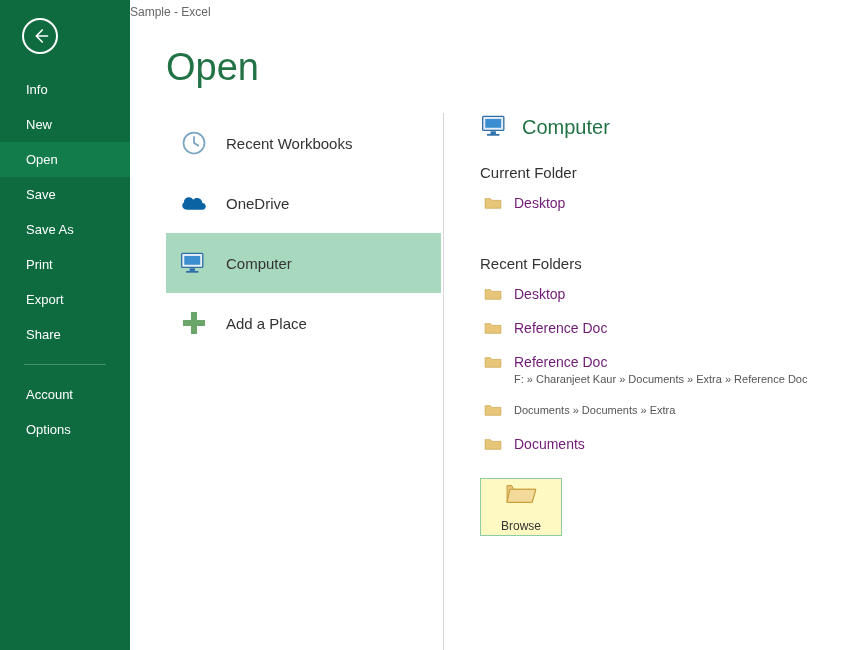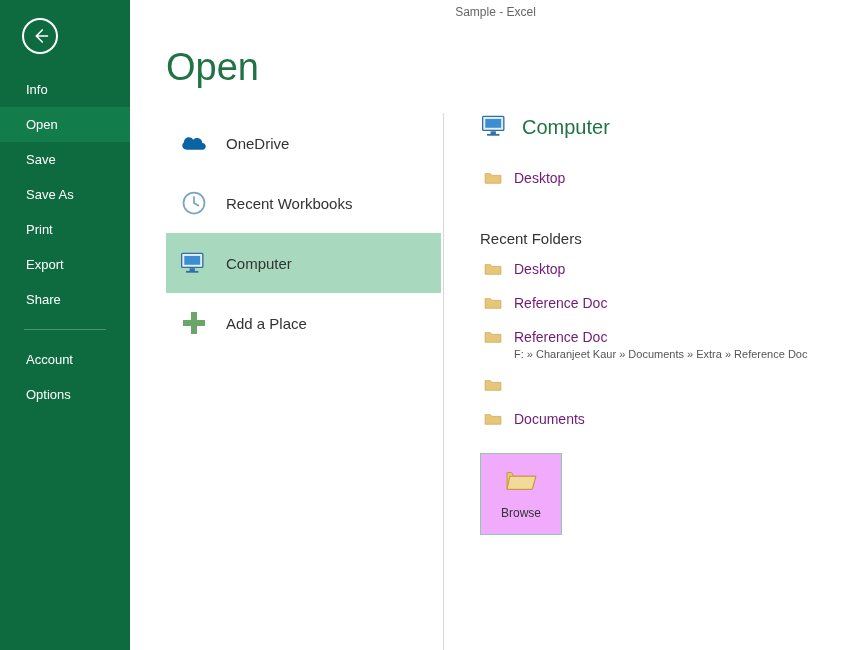--- a/index.html
+++ b/index.html
@@ -11,21 +11,20 @@
       width: 861px;
       height: 650px;
       overflow: hidden;
       display: flex;
       flex-direction: column;
     }
     .titlebar {
       height: 24px;
       display: flex;
       align-items: center;
-      justify-content: center;
       font-size: 12px;
       color: #666;
       background: #fff;
       position: absolute;
       top: 0;
       left: 130px;
       right: 0;
       z-index: 5;
     }
     .main-area { display: flex; flex: 1; height: 100%; }
@@ -119,23 +118,23 @@
       padding: 6px 0 10px 4px;
       cursor: pointer;
     }
     .folder-entry .folder-icon { width: 20px; margin-right: 10px; flex-shrink: 0; margin-top:1px; }
     .folder-entry .folder-text { flex: 1; }
     .folder-entry .folder-name { font-size: 14px; color: #701a75; line-height: 1.2; }
     .folder-entry .folder-path { font-size: 11px; color: #555; margin-top: 2px; line-height: 1.2; }
     .recent-section { margin-top: 32px; }
     .browse-button {
       width: 82px;
-      height: 82px;
+      height: 58px;
       border: 1px solid #8fcba5;
-      background: #f0abfc;
+      background: #fef9c3;
       margin-top: 14px;
       display: flex;
       flex-direction: column;
       align-items: center;
       justify-content: center;
       cursor: pointer;
     }
     .browse-button .browse-icon { margin-bottom: 10px; }
     .browse-button .browse-label { font-size: 12px; color: #333; }
   </style>
@@ -148,54 +147,55 @@
 
 <div class="main-area">
 
   <div class="sidebar">
     <div class="back-button">
       <svg viewBox="0 0 24 24">
         <path d="M15 4 L7 12 L15 20 M7 12 L22 12" stroke="#fff" stroke-width="2.2" fill="none" stroke-linecap="round" stroke-linejoin="round"></path>
       </svg>
     </div>
     <div class="sidebar-item"><span>Info</span></div>
+    <div class="sidebar-item"><span>New</span></div>
     <div class="sidebar-item selected"><span>Open</span></div>
     <div class="sidebar-item"><span>Save</span></div>
     <div class="sidebar-item"><span>Save As</span></div>
     <div class="sidebar-item"><span>Print</span></div>
     <div class="sidebar-item"><span>Export</span></div>
     <div class="sidebar-item"><span>Share</span></div>
     <div class="sidebar-divider"></div>
     <div class="sidebar-item"><span>Account</span></div>
     <div class="sidebar-item"><span>Options</span></div>
   </div>
 
   <div class="content">
     <div class="page-title">Open</div>
 
     <div class="columns">
       <div class="left-col">
 
         <div class="place-item">
           <div class="place-icon">
-            <svg width="30" height="20" viewBox="0 0 36 24">
-              <path d="M10 20 C4 20 2 14 6 11 C6 5 14 3 17 8 C20 4 28 6 28 12 C33 12 34 20 28 20 Z" fill="#0a64a4"></path>
-            </svg>
-          </div>
-          <span>OneDrive</span>
-        </div>
-
-        <div class="place-item">
-          <div class="place-icon">
             <svg width="28" height="28" viewBox="0 0 32 32">
               <circle cx="16" cy="16" r="12" stroke="#7aa6c2" stroke-width="2" fill="none"></circle>
               <path d="M16 9 L16 16 L21 19" stroke="#7aa6c2" stroke-width="2" fill="none" stroke-linecap="round"></path>
             </svg>
           </div>
           <span>Recent Workbooks</span>
+        </div>
+
+        <div class="place-item">
+          <div class="place-icon">
+            <svg width="30" height="20" viewBox="0 0 36 24">
+              <path d="M10 20 C4 20 2 14 6 11 C6 5 14 3 17 8 C20 4 28 6 28 12 C33 12 34 20 28 20 Z" fill="#0a64a4"></path>
+            </svg>
+          </div>
+          <span>OneDrive</span>
         </div>
 
         <div class="place-item selected">
           <div class="place-icon">
             <svg width="30" height="26" viewBox="0 0 34 28">
               <rect x="3" y="3" width="24" height="16" rx="1" stroke="#2d6fa8" stroke-width="1.5" fill="#e6eef5"></rect>
               <rect x="6" y="6" width="18" height="10" fill="#3b8fd1"></rect>
               <rect x="12" y="20" width="6" height="3" fill="#2d6fa8"></rect>
               <rect x="8" y="23" width="14" height="2" fill="#2d6fa8"></rect>
             </svg>
@@ -221,20 +221,21 @@
             <svg width="30" height="26" viewBox="0 0 34 28">
               <rect x="3" y="3" width="24" height="16" rx="1" stroke="#2d6fa8" stroke-width="1.5" fill="#e6eef5"></rect>
               <rect x="6" y="6" width="18" height="10" fill="#3b8fd1"></rect>
               <rect x="12" y="20" width="6" height="3" fill="#2d6fa8"></rect>
               <rect x="8" y="23" width="14" height="2" fill="#2d6fa8"></rect>
             </svg>
           </div>
           <div class="location-heading-text">Computer</div>
         </div>
 
+        <div class="section-label">Current Folder</div>
         <div class="folder-entry">
           <div class="folder-icon">
             <svg width="18" height="14" viewBox="0 0 20 16">
                 <path d="M1 3 L1 14 L19 14 L19 5 L9 5 L7 3 Z" fill="#e8c679" stroke="#c9a24a" stroke-width="0.8"></path>
               </svg>
           </div>
           <div class="folder-text">
             <div class="folder-name">Desktop</div>
           </div>
         </div>
@@ -265,20 +266,21 @@
                 <div class="folder-text">
                   <div class="folder-name">Reference Doc</div>
                   <div class="folder-path">F: » Charanjeet Kaur » Documents » Extra » Reference Doc</div>
                 </div>
               </div>
               <div class="folder-entry">
                 <div class="folder-icon"><svg width="18" height="14" viewBox="0 0 20 16">
                     <path d="M1 3 L1 14 L19 14 L19 5 L9 5 L7 3 Z" fill="#e8c679" stroke="#c9a24a" stroke-width="0.8"></path>
                   </svg></div>
                 <div class="folder-text">
+                  <div class="folder-path">Documents » Documents » Extra</div>
                 </div>
               </div>
               <div class="folder-entry">
                 <div class="folder-icon"><svg width="18" height="14" viewBox="0 0 20 16">
                     <path d="M1 3 L1 14 L19 14 L19 5 L9 5 L7 3 Z" fill="#e8c679" stroke="#c9a24a" stroke-width="0.8"></path>
                   </svg></div>
                 <div class="folder-text">
                   <div class="folder-name">Documents</div>
                 </div>
               </div>

